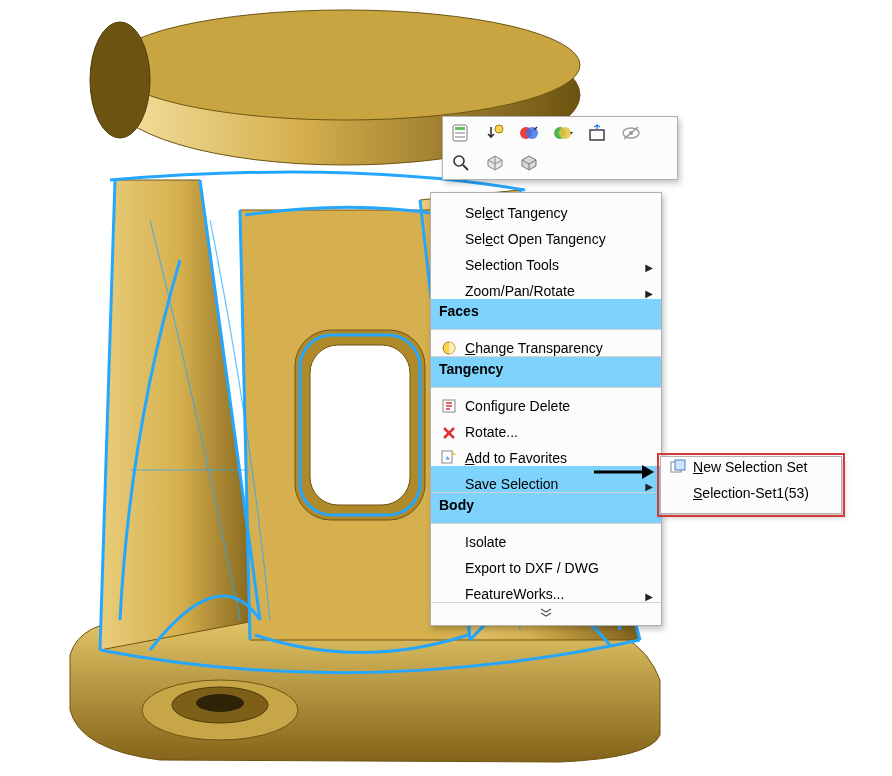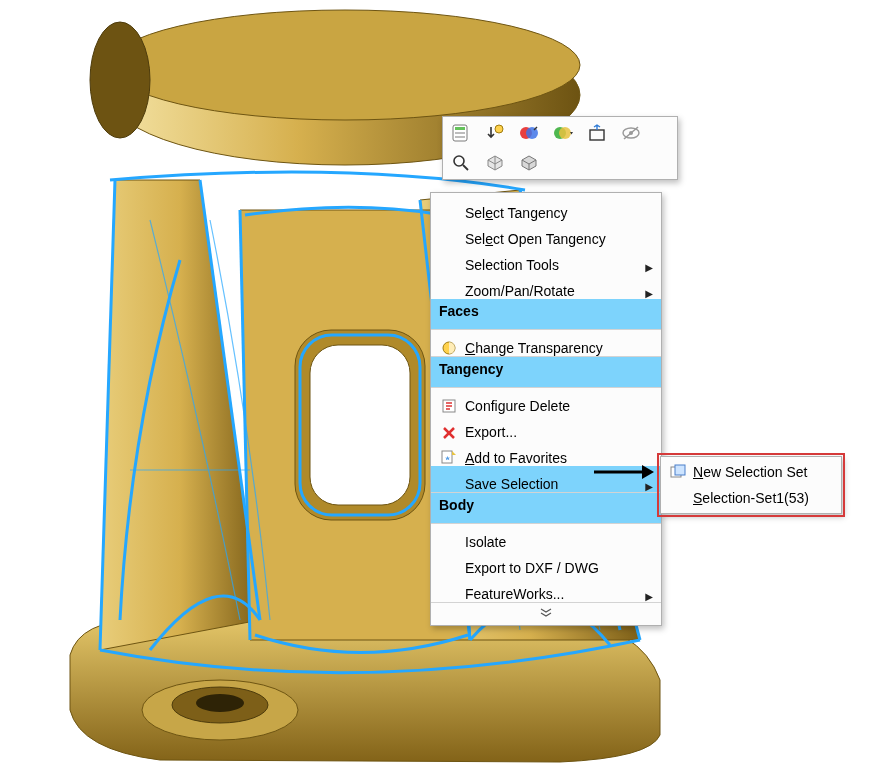--- a/index.html
+++ b/index.html
@@ -10,21 +10,21 @@
   .context{left:430px;top:192px;width:230px;padding:2px 0}
   .ctx-row{display:flex;align-items:flex-end;height:26px;padding:0 8px 0 6px;white-space:nowrap}
   .ctx-row.hover{background:#7dd3fc}
   .ctx-ico{width:24px;display:flex;justify-content:center}
   .ctx-txt{flex:1;padding-left:4px}
   .ctx-arrow{width:12px;text-align:right;color:#222;font-size:10px}
   .ctx-head{font-weight:700;padding:4px 8px 10px 8px;border-top:1px solid #d3d3d3;border-bottom:1px solid #d3d3d3;background:#7dd3fc}
   .ctx-head.first{border-top:none}
   .ctx-more{height:20px;display:flex;align-items:center;justify-content:center;color:#555}
   .submenu{left:660px;top:456px;width:180px;padding:2px 0;outline:2px solid #d53a3a;outline-offset:1px}
-  .sm-row{display:flex;align-items:center;height:26px;padding:0 8px 0 6px}
+  .sm-row{display:flex;height:26px;padding:0 8px 0 6px}
   .sm-ico{width:22px;display:flex;justify-content:center}
   .sm-txt{flex:1;padding-left:4px;white-space:nowrap}
   .arrow-anno{position:absolute;left:592px;top:462px}
   u.hot{text-decoration:underline}
   svg{display:block}
   .divider-top{border-top:1px solid #d3d3d3}
 </style>
 </head>
 <body>
 
@@ -195,21 +195,21 @@
       </span>
     <span class="ctx-txt">Configure Delete</span>
   </div>
   <div class="ctx-row">
     <span class="ctx-ico">
         <svg width="14" height="14">
           <line x1="2" y1="2" x2="12" y2="12" stroke="#e03030" stroke-width="2.5"></line>
           <line x1="12" y1="2" x2="2" y2="12" stroke="#e03030" stroke-width="2.5"></line>
         </svg>
       </span>
-    <span class="ctx-txt">Export...</span>
+    <span class="ctx-txt">Rotate...</span>
   </div>
   <div class="ctx-row">
     <span class="ctx-ico">
         <svg width="16" height="16">
           <rect x="1" y="1" width="10" height="12" fill="#fff" stroke="#888"></rect>
           <path d="M11 1l4 4-4 0z" fill="#e8c23f"></path>
           <path d="M6 7l1.5 3 3-.5-2 2 .5 3-3-1.5-3 1.5.5-3-2-2 3 .5z" fill="#5aa0e6" transform="scale(.55) translate(6 4)"></path>
         </svg>
       </span>
     <span class="ctx-txt"><u class="hot">A</u>dd to Favorites</span>

